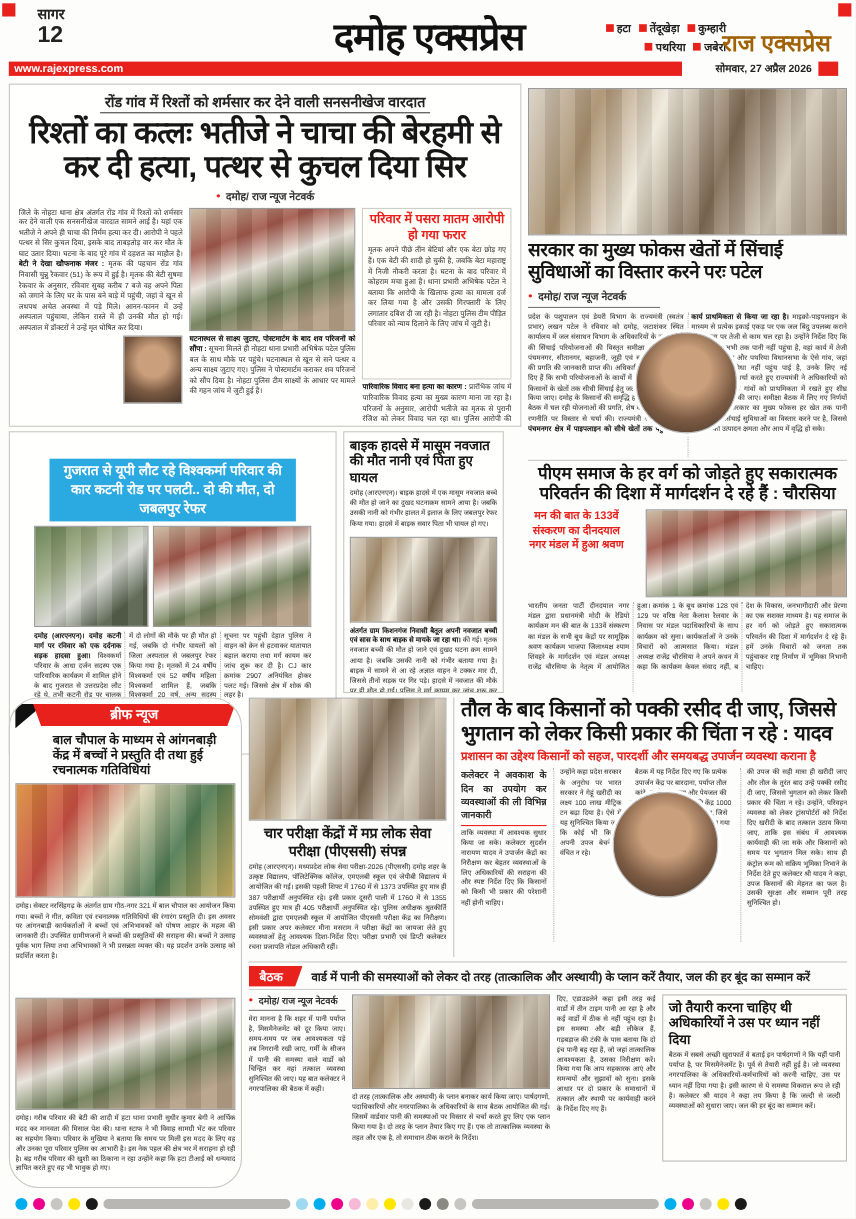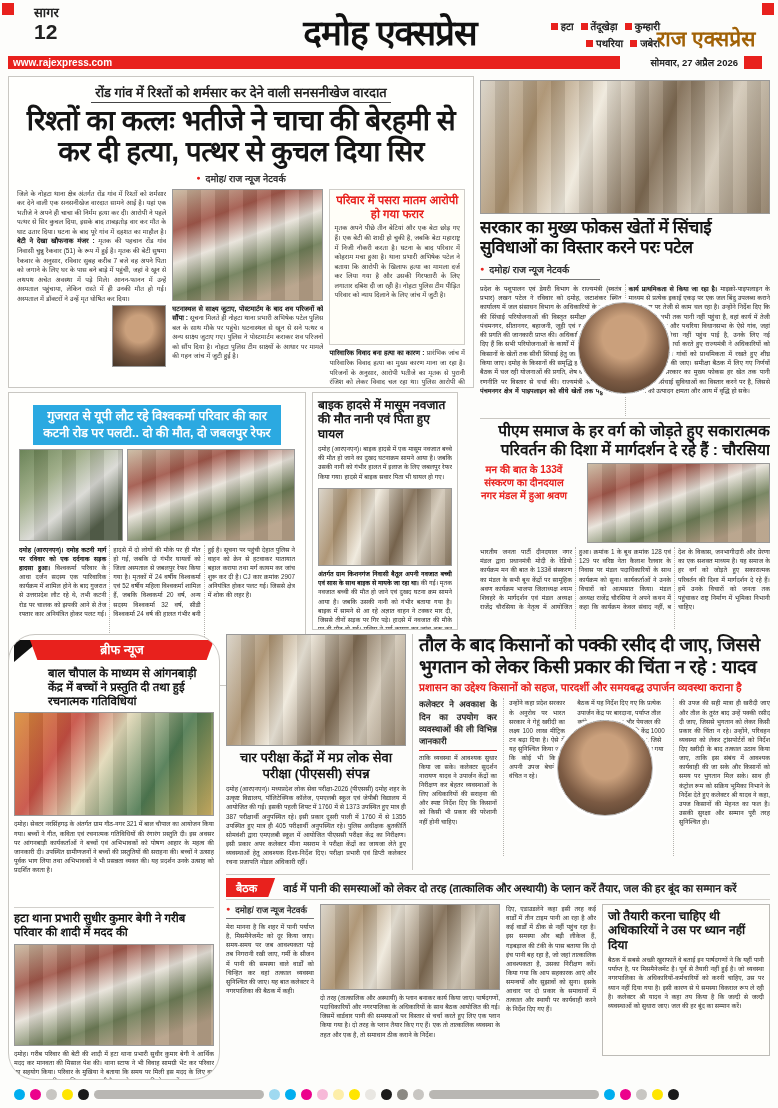--- a/index.html
+++ b/index.html
@@ -120,21 +120,21 @@
           <div class="bodytxt clip" style="height:118px; margin-top:2px;">मृतक अपने पीछे तीन बेटियां और एक बेटा छोड़ गए हैं। एक बेटी की शादी हो चुकी है, जबकि बेटा महाराष्ट्र में निजी नौकरी करता है। घटना के बाद परिवार में कोहराम मचा हुआ है। थाना प्रभारी अभिषेक पटेल ने बताया कि आरोपी के खिलाफ हत्या का मामला दर्ज कर लिया गया है और उसकी गिरफ्तारी के लिए लगातार दबिश दी जा रही है। नोहटा पुलिस टीम पीड़ित परिवार को न्याय दिलाने के लिए जांच में जुटी है।</div>
         </div>
         <div class="bodytxt clip" style="height:52px; margin-top:3px;">
           <span class="sh">पारिवारिक विवाद बना हत्या का कारण :</span>
           <span>प्रारंभिक जांच में पारिवारिक विवाद हत्या का मुख्य कारण माना जा रहा है। परिजनों के अनुसार, आरोपी भतीजे का मृतक से पुरानी रंजिश को लेकर विवाद चल रहा था। पुलिस आरोपी की तलाश में लगातार दबिश दे रही है।</span>
         </div>
       </div>
     </div>
   </div>
 
-  <div class="abs block clip" style="left:8px; top:392px; width:298px; height:294px; padding:10px;">
+  <div class="abs block clip" style="left:8px; top:392px; width:298px; height:294px; padding:22px;">
     <div class="bluebox" style="margin:2px 14px;">गुजरात से यूपी लौट रहे विश्वकर्मा परिवार की कार कटनी रोड पर पलटी.. दो की मौत, दो जबलपुर रेफर</div>
     <div style="display:flex; gap:4px; margin-top:4px;">
       <div class="photo crash" style="width:104px; height:92px; border:1px solid #999;"></div>
       <div class="photo people" style="flex:1; height:92px; border:1px solid #999;"></div>
     </div>
     <div class="bodytxt cols3 clip" style="height:98px; margin-top:4px; font-size:6.3px;">
       <span class="sh">दमोह (आरएनएन)। दमोह कटनी मार्ग पर रविवार को एक दर्दनाक सड़क हादसा हुआ।</span>
       <span>विश्वकर्मा परिवार के आधा दर्जन सदस्य एक पारिवारिक कार्यक्रम में शामिल होने के बाद गुजरात से उत्तरप्रदेश लौट रहे थे, तभी कटनी रोड पर चालक को झपकी आने से तेज रफ्तार कार अनियंत्रित होकर पलट गई। हादसे में दो लोगों की मौके पर ही मौत हो गई, जबकि दो गंभीर घायलों को जिला अस्पताल से जबलपुर रेफर किया गया है। मृतकों में 24 वर्षीय विश्वकर्मा एवं 52 वर्षीय महिला विश्वकर्मा शामिल हैं, जबकि विश्वकर्मा 20 वर्ष, अन्य सदस्य विश्वकर्मा 32 वर्ष, सीडी विश्वकर्मा 24 वर्ष की हालत गंभीर बनी हुई है। सूचना पर पहुंची देहात पुलिस ने वाहन को क्रेन से हटवाकर यातायात बहाल कराया तथा मर्ग कायम कर जांच शुरू कर दी है। CJ कार क्रमांक 2907 अनियंत्रित होकर पलट गई। जिससे क्षेत्र में शोक की लहर है।</span>
     </div>
   </div>
@@ -158,41 +158,40 @@
       <div class="bodytxt cols2 clip" style="height:132px; font-size:6.4px;">
         <span>प्रदेश के पशुपालन एवं डेयरी विभाग के राज्यमंत्री (स्वतंत्र प्रभार) लखन पटेल ने रविवार को दमोह, जटाशंकर स्थित कार्यालय में जल संसाधन विभाग के अधिकारियों के साथ जिले की सिंचाई परियोजनाओं की विस्तृत समीक्षा की। बैठक में पंचमनगर, सीतानगर, बहाजनी, जूही एवं सतधरू परियोजना की प्रगति की जानकारी प्राप्त की। अधिकारियों को स्पष्ट निर्देश दिए हैं कि सभी परियोजनाओं के कार्यों में तेजी लाई जाए तथा किसानों के खेतों तक सीधी सिंचाई हेतु जल पहुंचाना सुनिश्चित किया जाए। दमोह के किसानों की समृद्धि हमारी प्राथमिकता है, बैठक में चल रही योजनाओं की प्रगति, शेष कार्यों तथा आगामी रणनीति पर विस्तार से चर्चा की। राज्यमंत्री श्री पटेल कहा,</span>
         <span class="sh">पंचमनगर क्षेत्र में पाइपलाइन को सीधे खेतों तक पहुंचाने का कार्य प्राथमिकता से किया जा रहा है।</span>
         <span>माइक्रो-पाइपलाइन के माध्यम से प्रत्येक इकाई एकड़ पर एक जल बिंदु उपलब्ध कराने की योजना पर तेजी से काम चल रहा है। उन्होंने निर्देश दिए कि जिन क्षेत्रों में अभी तक पानी नहीं पहुंचा है, वहां कार्य में तेजी लाई जाए। दमोह और पथरिया विधानसभा के ऐसे गांव, जहां अभी सिंचाई सुविधा नहीं पहुंच पाई है, उनके लिए नई योजनाओं पर भी चर्चा करते हुए राज्यमंत्री ने अधिकारियों को निर्देश दिए कि इन गांवों को प्राथमिकता में रखते हुए शीघ्र कार्ययोजना तैयार की जाए। समीक्षा बैठक में लिए गए निर्णयों से स्पष्ट है कि सरकार का मुख्य फोकस हर खेत तक पानी पहुंचाने और सिंचाई सुविधाओं का विस्तार करने पर है, जिससे किसानों की उत्पादन क्षमता और आय में वृद्धि हो सके।</span>
       </div>
       <div class="portrait round" style="position:absolute; left:98px; top:18px; width:92px; height:92px; box-shadow:0 0 0 3px #fff;"></div>
     </div>
   </div>
 
   <div class="abs clip" style="left:480px; top:418px; width:290px; height:212px; border-top:1px solid #c9c7c2; padding-top:3px;">
-    <div class="sechead" style="font-size:15.5px; text-align:right;">पीएम समाज के हर वर्ग को जोड़ते हुए सकारात्मक परिवर्तन की दिशा में मार्गदर्शन दे रहे हैं : चौरसिया</div>
+    <div class="sechead" style="font-size:15.5px; text-align:center;">पीएम समाज के हर वर्ग को जोड़ते हुए सकारात्मक परिवर्तन की दिशा में मार्गदर्शन दे रहे हैं : चौरसिया</div>
     <div style="display:flex; gap:19px; margin-top:4px;">
       <div class="redhead clip" style="width:88px; font-size:10px; text-align:center; line-height:1.3;">मन की बात के 133वें संस्करण का दीनदयाल नगर मंडल में हुआ श्रवण</div>
       <div class="photo people" style="flex:1; height:80px; border:1px solid #999;"></div>
     </div>
     <div class="bodytxt cols3 clip" style="height:86px; margin-top:4px; font-size:6.3px;">
       <span>भारतीय जनता पार्टी दीनदयाल नगर मंडल द्वारा प्रधानमंत्री मोदी के रेडियो कार्यक्रम मन की बात के 133वें संस्करण का मंडल के सभी बूथ केंद्रों पर सामूहिक श्रवण कार्यक्रम भाजपा जिलाध्यक्ष श्याम शिवहरे के मार्गदर्शन एवं मंडल अध्यक्ष राजेंद्र चौरसिया के नेतृत्व में आयोजित हुआ।</span>
       <span>क्रमांक 1 के बूथ क्रमांक 128 एवं 129 पर वरिष्ठ नेता कैलाश रैलवार के निवास पर मंडल पदाधिकारियों के साथ कार्यक्रम को सुना। कार्यकर्ताओं ने उनके विचारों को आत्मसात किया। मंडल अध्यक्ष राजेंद्र चौरसिया ने अपने कथन में कहा कि कार्यक्रम केवल संवाद</span>
       <span>नहीं, ब देश के विकास, जनभागीदारी और प्रेरणा का एक सशक्त माध्यम है। यह समाज के हर वर्ग को जोड़ते हुए सकारात्मक परिवर्तन की दिशा में मार्गदर्शन दे रहे हैं। हमें उनके विचारों को जनता तक पहुंचाकर राष्ट्र निर्माण में भूमिका निभानी चाहिए।</span>
     </div>
   </div>
 
   <div class="abs block clip" style="left:8px; top:634px; width:212px; height:446px; padding:5px;border-radius:27px;">
     <div class="ribbon">
       <div class="tri"></div>
       <div class="band">ब्रीफ न्यूज</div>
     </div>
     <div class="sechead" style="font-size:11.5px; margin-top:5px;margin-left:34px;">बाल चौपाल के माध्यम से आंगनबाड़ी केंद्र में बच्चों ने प्रस्तुति दी तथा हुई रचनात्मक गतिविधियां</div>
     <div class="photo kids" style="height:104px; border:1px solid #999; margin-top:4px;"></div>
     <div class="bodytxt clip" style="height:84px; margin-top:3px; font-size:6.3px;">दमोह। सेक्टर नरसिंहगढ़ के अंतर्गत ग्राम गौठ-नगर 321 में बाल चौपाल का आयोजन किया गया। बच्चों ने गीत, कविता एवं रचनात्मक गतिविधियों की रंगारंग प्रस्तुति दी। इस अवसर पर आंगनबाड़ी कार्यकर्ताओं ने बच्चों एवं अभिभावकों को पोषण आहार के महत्व की जानकारी दी। उपस्थित ग्रामीणजनों ने बच्चों की प्रस्तुतियों की सराहना की। बच्चों ने उत्साह पूर्वक भाग लिया तथा अभिभावकों ने भी प्रसन्नता व्यक्त की। यह प्रदर्शन उनके उत्साह को प्रदर्शित करता है।</div>
-    <div class="sechead" style="font-size:11.5px; margin-top:4px; border-top:1px solid #d2d0cb; padding-top:4px;">हटा थाना प्रभारी सुधीर कुमार बेगी ने गरीब परिवार की शादी में मदद की</div>
     <div class="photo people" style="height:102px; border:1px solid #999; margin-top:4px;"></div>
     <div class="bodytxt clip" style="height:70px; margin-top:3px; font-size:6.3px;">दमोह। गरीब परिवार की बेटी की शादी में हटा थाना प्रभारी सुधीर कुमार बेगी ने आर्थिक मदद कर मानवता की मिसाल पेश की। थाना स्टाफ ने भी विवाह सामग्री भेंट कर परिवार का सहयोग किया। परिवार के मुखिया ने बताया कि समय पर मिली इस मदद के लिए वह और उनका पूरा परिवार पुलिस का आभारी है। इस नेक पहल की क्षेत्र भर में सराहना हो रही है। बड़ गरीब परिवार की खुशी का ठिकाना न रहा उन्होंने कहा कि हटा टीआई को धन्यवाद ज्ञापित करते हुए वह भी भावुक हो गए।</div>
   </div>
 
   <div class="abs clip" style="left:226px; top:634px; width:180px; height:236px;">
     <div class="photo meeting" style="height:112px; border:1px solid #999;"></div>
     <div class="sechead" style="font-size:13px; text-align:center; margin-top:4px;">चार परीक्षा केंद्रों में मप्र लोक सेवा परीक्षा (पीएससी) संपन्न</div>
     <div class="bodytxt clip" style="height:84px; margin-top:3px; font-size:6.3px;">दमोह (आरएनएन)। मध्यप्रदेश लोक सेवा परीक्षा-2026 (पीएससी) दमोह शहर के उत्कृष्ट विद्यालय, पॉलिटेक्निक कॉलेज, एमएलबी स्कूल एवं जेपीबी विद्यालय में आयोजित की गई। इसकी पहली शिफ्ट में 1760 में से 1373 उपस्थित हुए मात्र ही 387 परीक्षार्थी अनुपस्थित रहे। इसी प्रकार दूसरी पाली में 1760 में से 1355 उपस्थित हुए मात्र ही 405 परीक्षार्थी अनुपस्थित रहे। पुलिस अधीक्षक श्रुतकीर्ति सोमवंशी द्वारा एमएलबी स्कूल में आयोजित पीएससी परीक्षा केंद्र का निरीक्षण। इसी प्रकार अपर कलेक्टर मीना मसराम ने परीक्षा केंद्रों का जायजा लेते हुए व्यवस्थाओं हेतु आवश्यक दिशा-निर्देश दिए। परीक्षा प्रभारी एवं डिप्टी कलेक्टर रचना प्रजापति नोडल अधिकारी रहीं।</div>
   </div>
 

